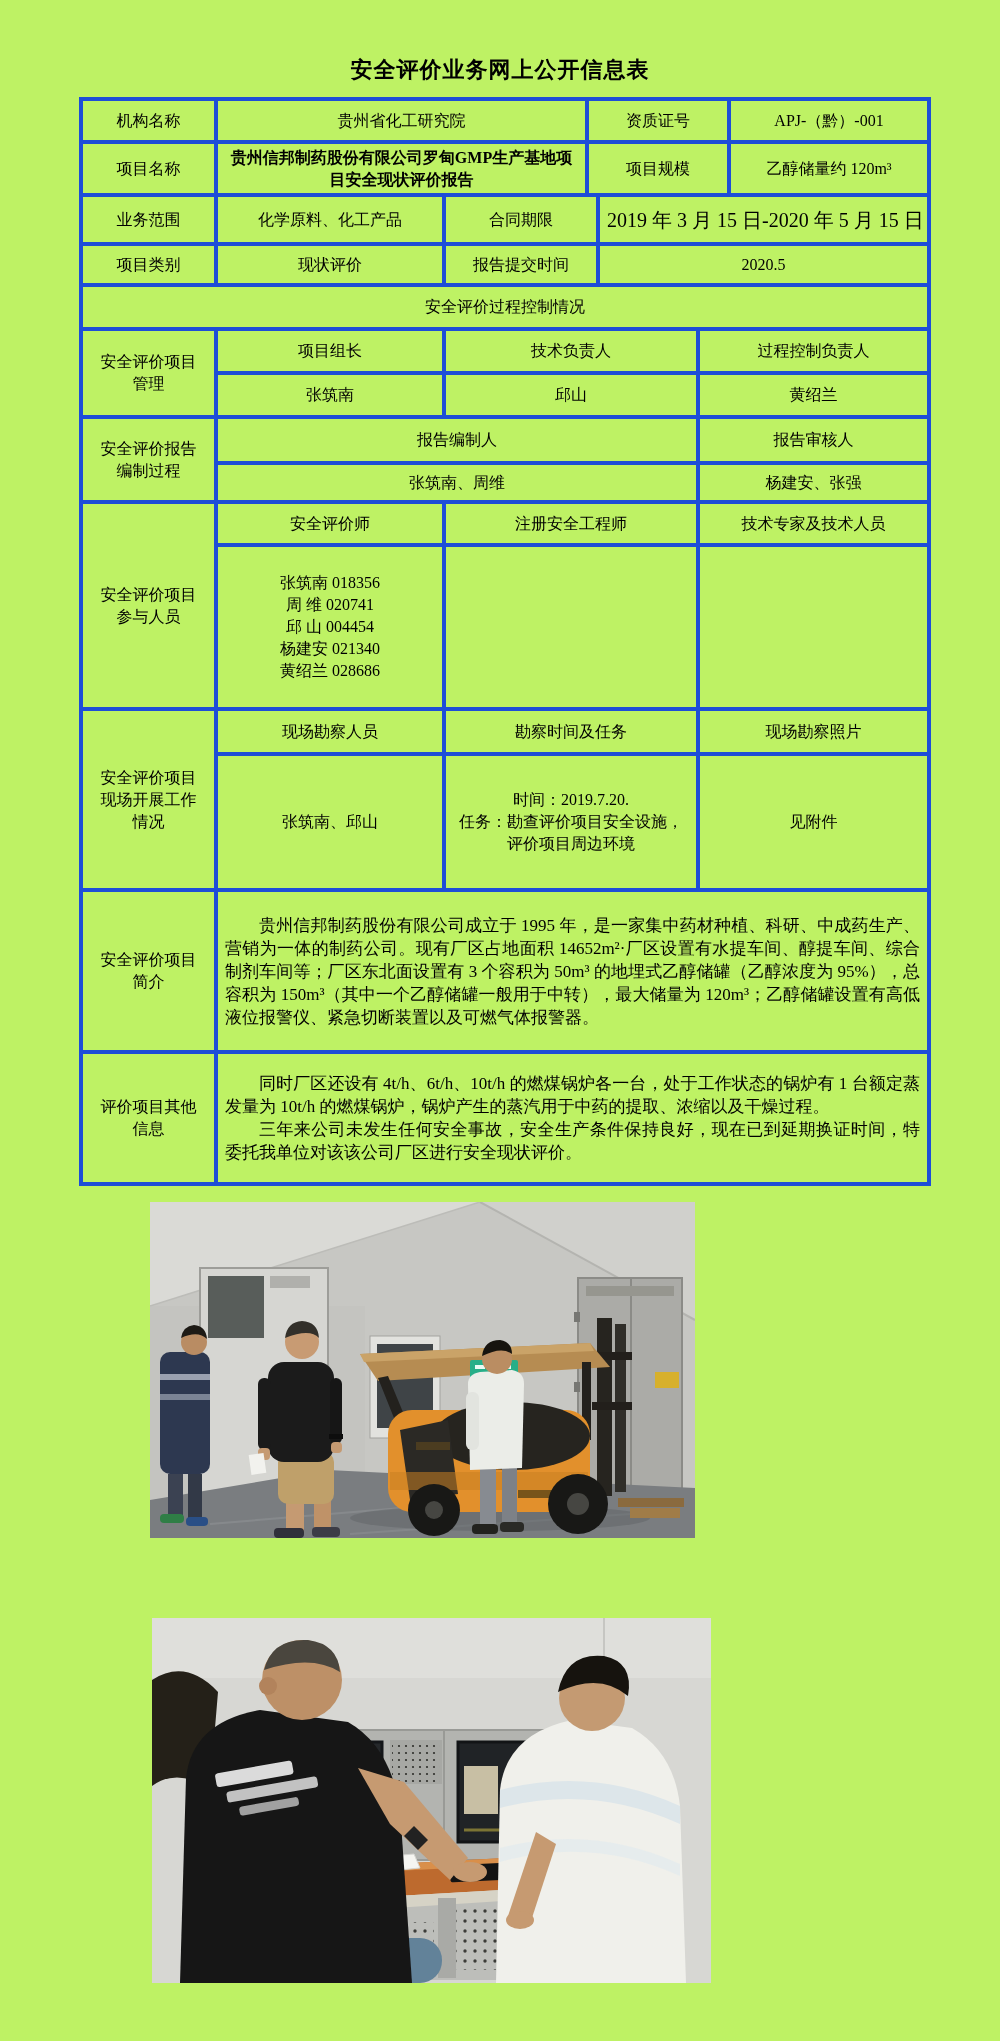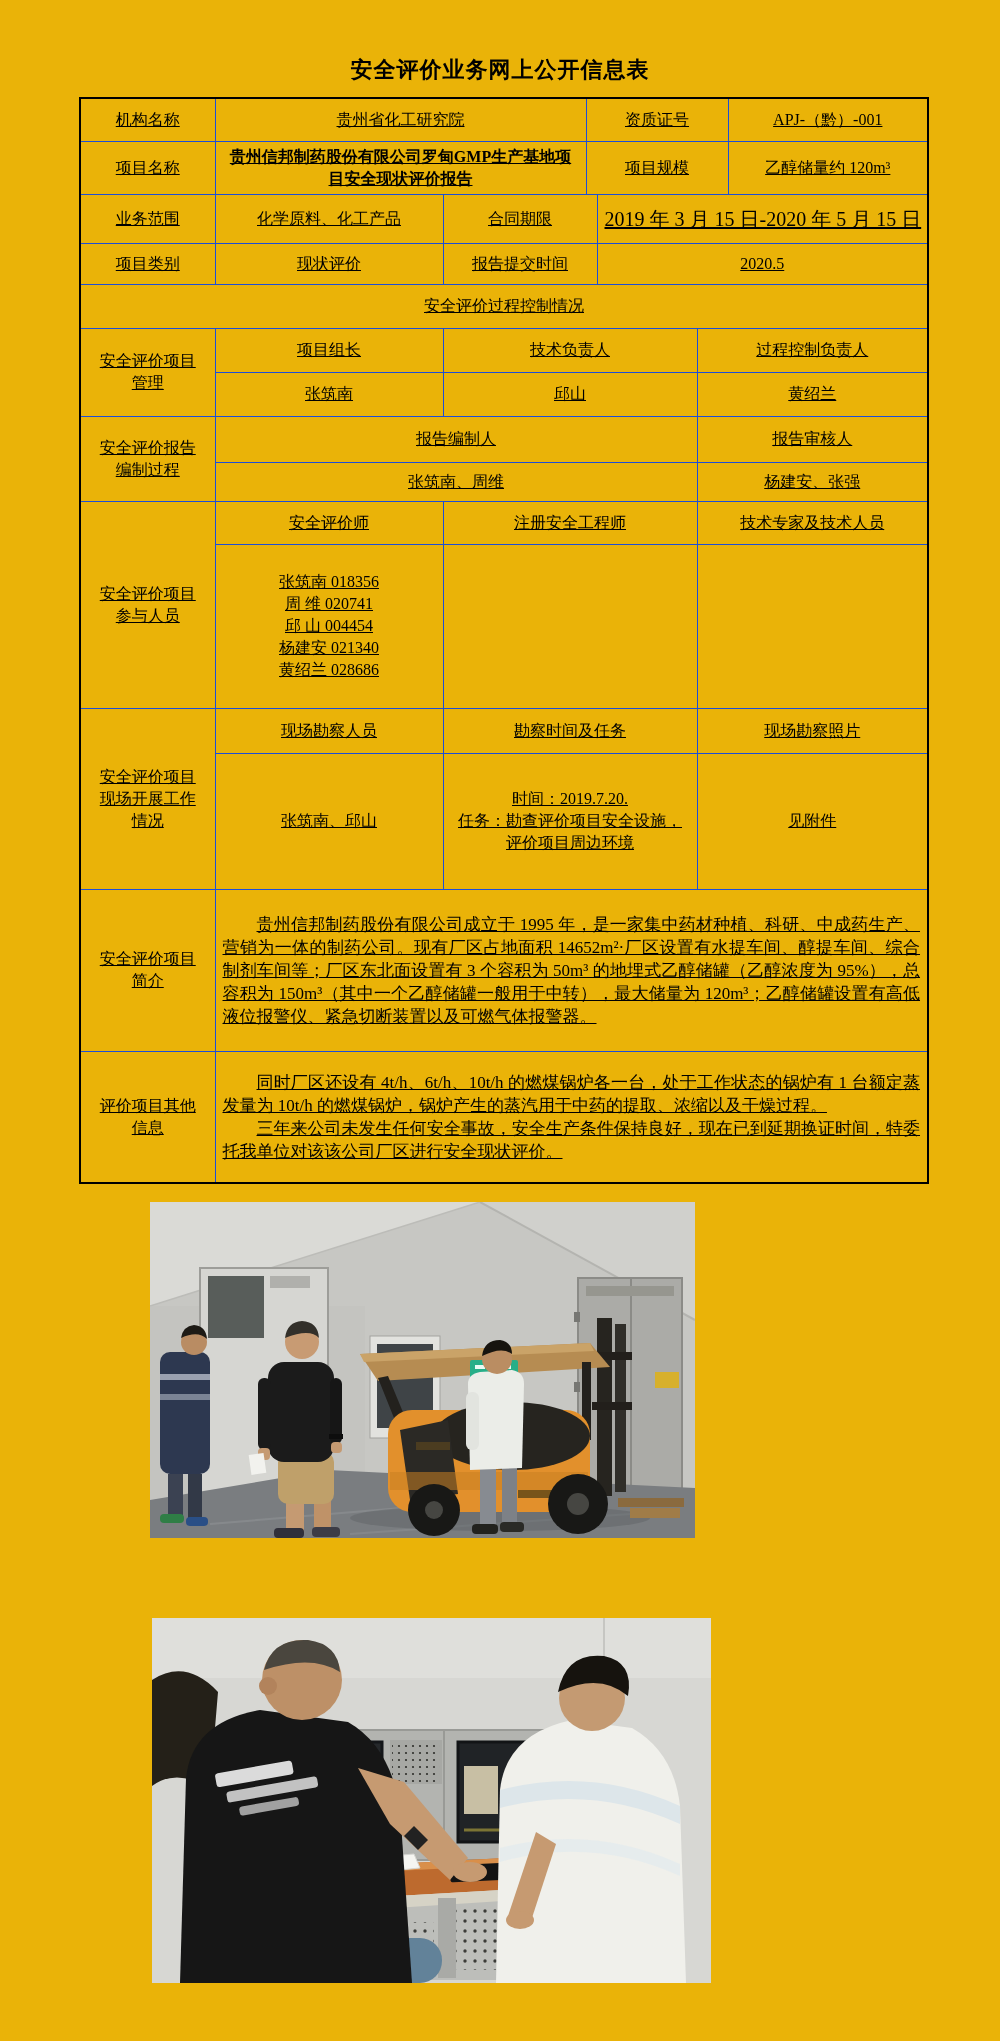--- a/index.html
+++ b/index.html
@@ -1,23 +1,23 @@
 <!DOCTYPE html>
 <html><head>
 <meta charset="utf-8">
 <style>
   html,body{margin:0;padding:0;background:#ffffff;}
-  .page{position:relative;width:1000px;height:2041px;background:#eab308;
+  .page{position:relative;width:1000px;height:2041px;background:#bef264;
         font-family:"Liberation Serif","DejaVu Serif",serif;color:#000;overflow:hidden;}
   .doc-title{position:absolute;top:55px;left:0;width:100%;text-align:center;
              font-size:22px;font-weight:bold;letter-spacing:1px;}
   table.info{position:absolute;left:79px;top:97px;width:848px;border-collapse:collapse;
              table-layout:fixed;font-size:16px;border:2px solid #000;}
-  table.info td{border:1px solid #1d4ed8;text-align:center;vertical-align:middle;
-                padding:2px 7px;overflow:hidden;line-height:22px;text-decoration:underline;}
+  table.info td{border:4px solid #1d4ed8;text-align:center;vertical-align:middle;
+                padding:2px 7px;overflow:hidden;line-height:22px;}
   td.left{text-align:left;padding-left:8px;}
   td.bold{font-weight:bold;}
   .pre{white-space:pre-line;}
   td.lh44{line-height:44px;}
   td.names{line-height:25px;margin-left:30px;}
   td.tasks{text-align:left;padding-left:6px;line-height:22px;}
   td.nowrap{white-space:nowrap;font-size:20px;padding-left:1px;padding-right:1px;}
   td.para{ text-align:justify;padding:3px 8px;vertical-align:middle;margin-left:12px;}
   td.para p{margin:0;text-indent:2em;font-size:17px;line-height:23px;text-align:justify;}
   .photo{position:absolute;line-height:0;}

